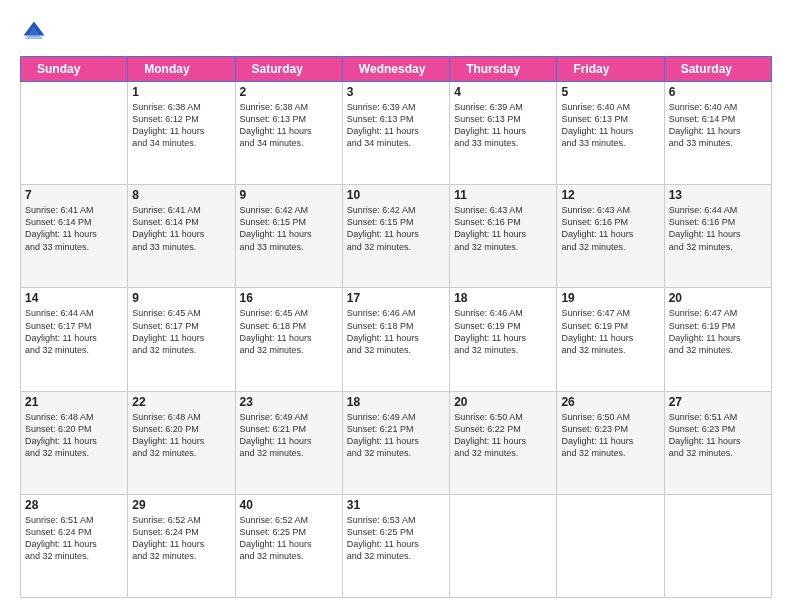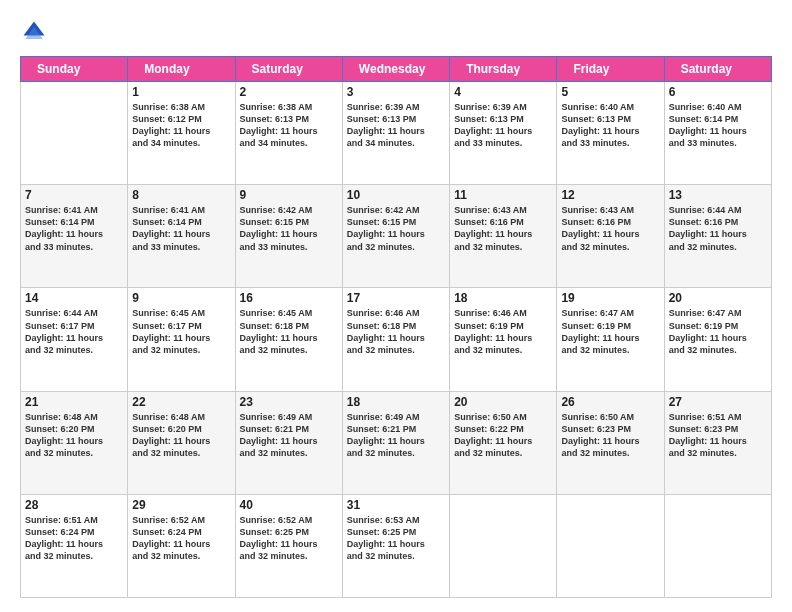--- a/index.html
+++ b/index.html
@@ -81,21 +81,20 @@
       font-size: 12px;
       font-weight: bold;
       color: #222;
       margin-bottom: 2px;
       display: block;
     }
     .day-info {
       font-size: 9px;
       color: #333;
       line-height: 1.35;
-      font-weight: bold;
     }
     .empty-cell {
       background: #f9f9f9;
     }
     tbody tr:nth-child(odd) td {
       background: #fff;
     }
     tbody tr:nth-child(even) td {
       background: #f5f5f5;
     }

